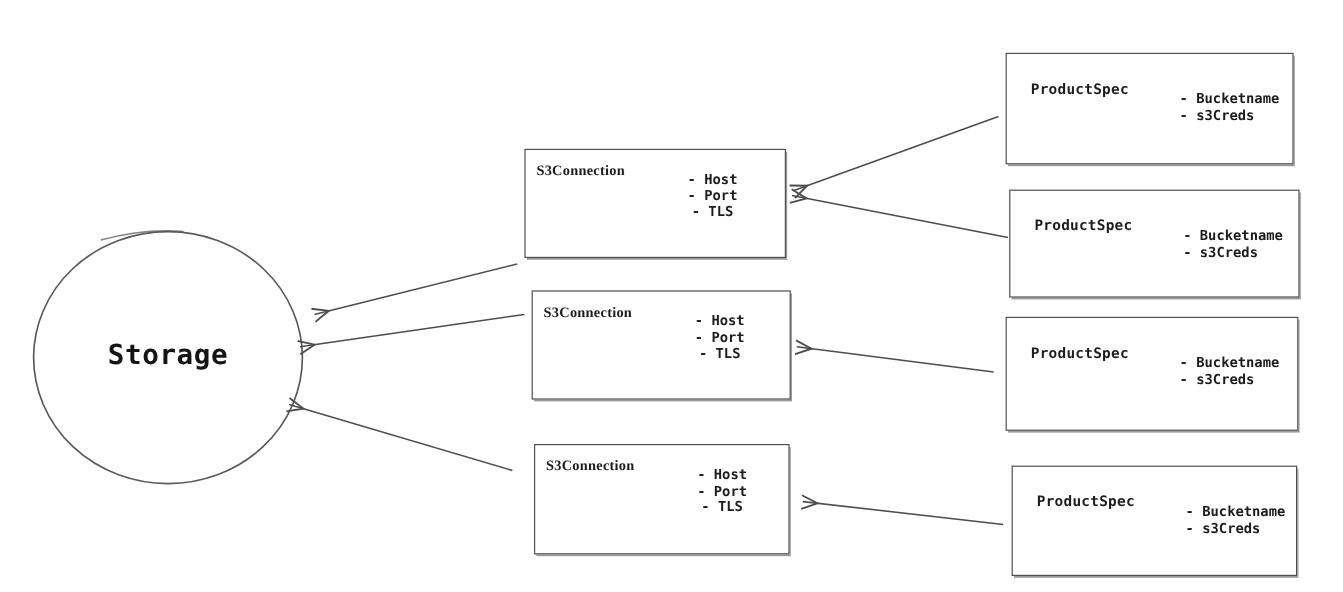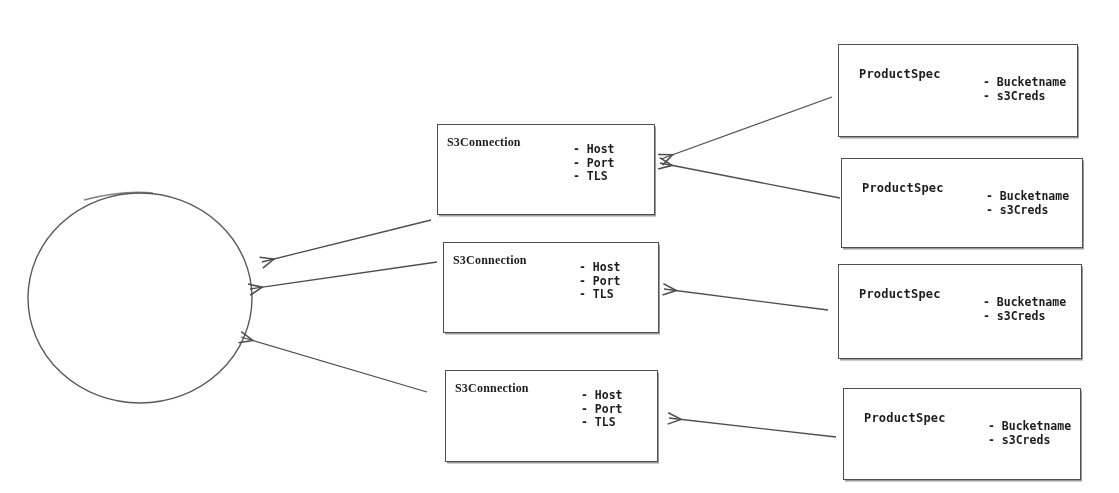--- a/index.html
+++ b/index.html
@@ -45,21 +45,21 @@
   .attr-line {
     font-size: 11.5px;
     font-weight: 700;
     color: #1c1c1c;
     line-height: 13.5px;
     white-space: nowrap;
   }
 
   
   .s3-box .node-title { left: 9px; top: 10px; font-family: Liberation Serif, serif; }
-  .s3-box .attr-list  { left: 135px; top: 18px; }
+  .s3-box .attr-list  { left: 135px; top: 18px; align-items: center; }
 
   
   .ps-box .node-title { left: 20px; top: 22px; }
   .ps-box .attr-list  { left: 144px; top: 31px; }
 
   #s3-box-1 { left: 437px; top: 124px; width: 218px; height: 91px; }
   #s3-box-2 { left: 443px; top: 242px; width: 216px; height: 91px; }
   #s3-box-3 { left: 445px; top: 370px; width: 213px; height: 92px; }
 
   #ps-box-1 { left: 838px; top: 44px;  width: 240px; height: 93px; }
@@ -99,20 +99,21 @@
     <line class="edge" x1="832" y1="97" x2="661" y2="159" marker-end="url(#arrowhead)"></line>
     <line class="edge" x1="840" y1="198" x2="660" y2="163" marker-end="url(#arrowhead)"></line>
     <line class="edge" x1="828" y1="310" x2="664" y2="289" marker-end="url(#arrowhead)"></line>
     <line class="edge" x1="836" y1="437" x2="669" y2="418" marker-end="url(#arrowhead)"></line>
 
     <line class="edge" x1="431" y1="220" x2="262" y2="262" marker-end="url(#arrowhead)"></line>
     <line class="edge" x1="437" y1="262" x2="250" y2="289" marker-end="url(#arrowhead)"></line>
     <line class="edge" x1="427" y1="392" x2="241" y2="337" marker-end="url(#arrowhead)"></line>
   </svg>
 
+  <div class="storage-label">Storage</div>
 
   <div id="s3-box-1" class="node-box s3-box">
     <div class="node-title">S3Connection</div>
     <div class="attr-list">
       <div class="attr-line">- Host</div>
       <div class="attr-line">- Port</div>
       <div class="attr-line">- TLS</div>
     </div>
   </div>
 

